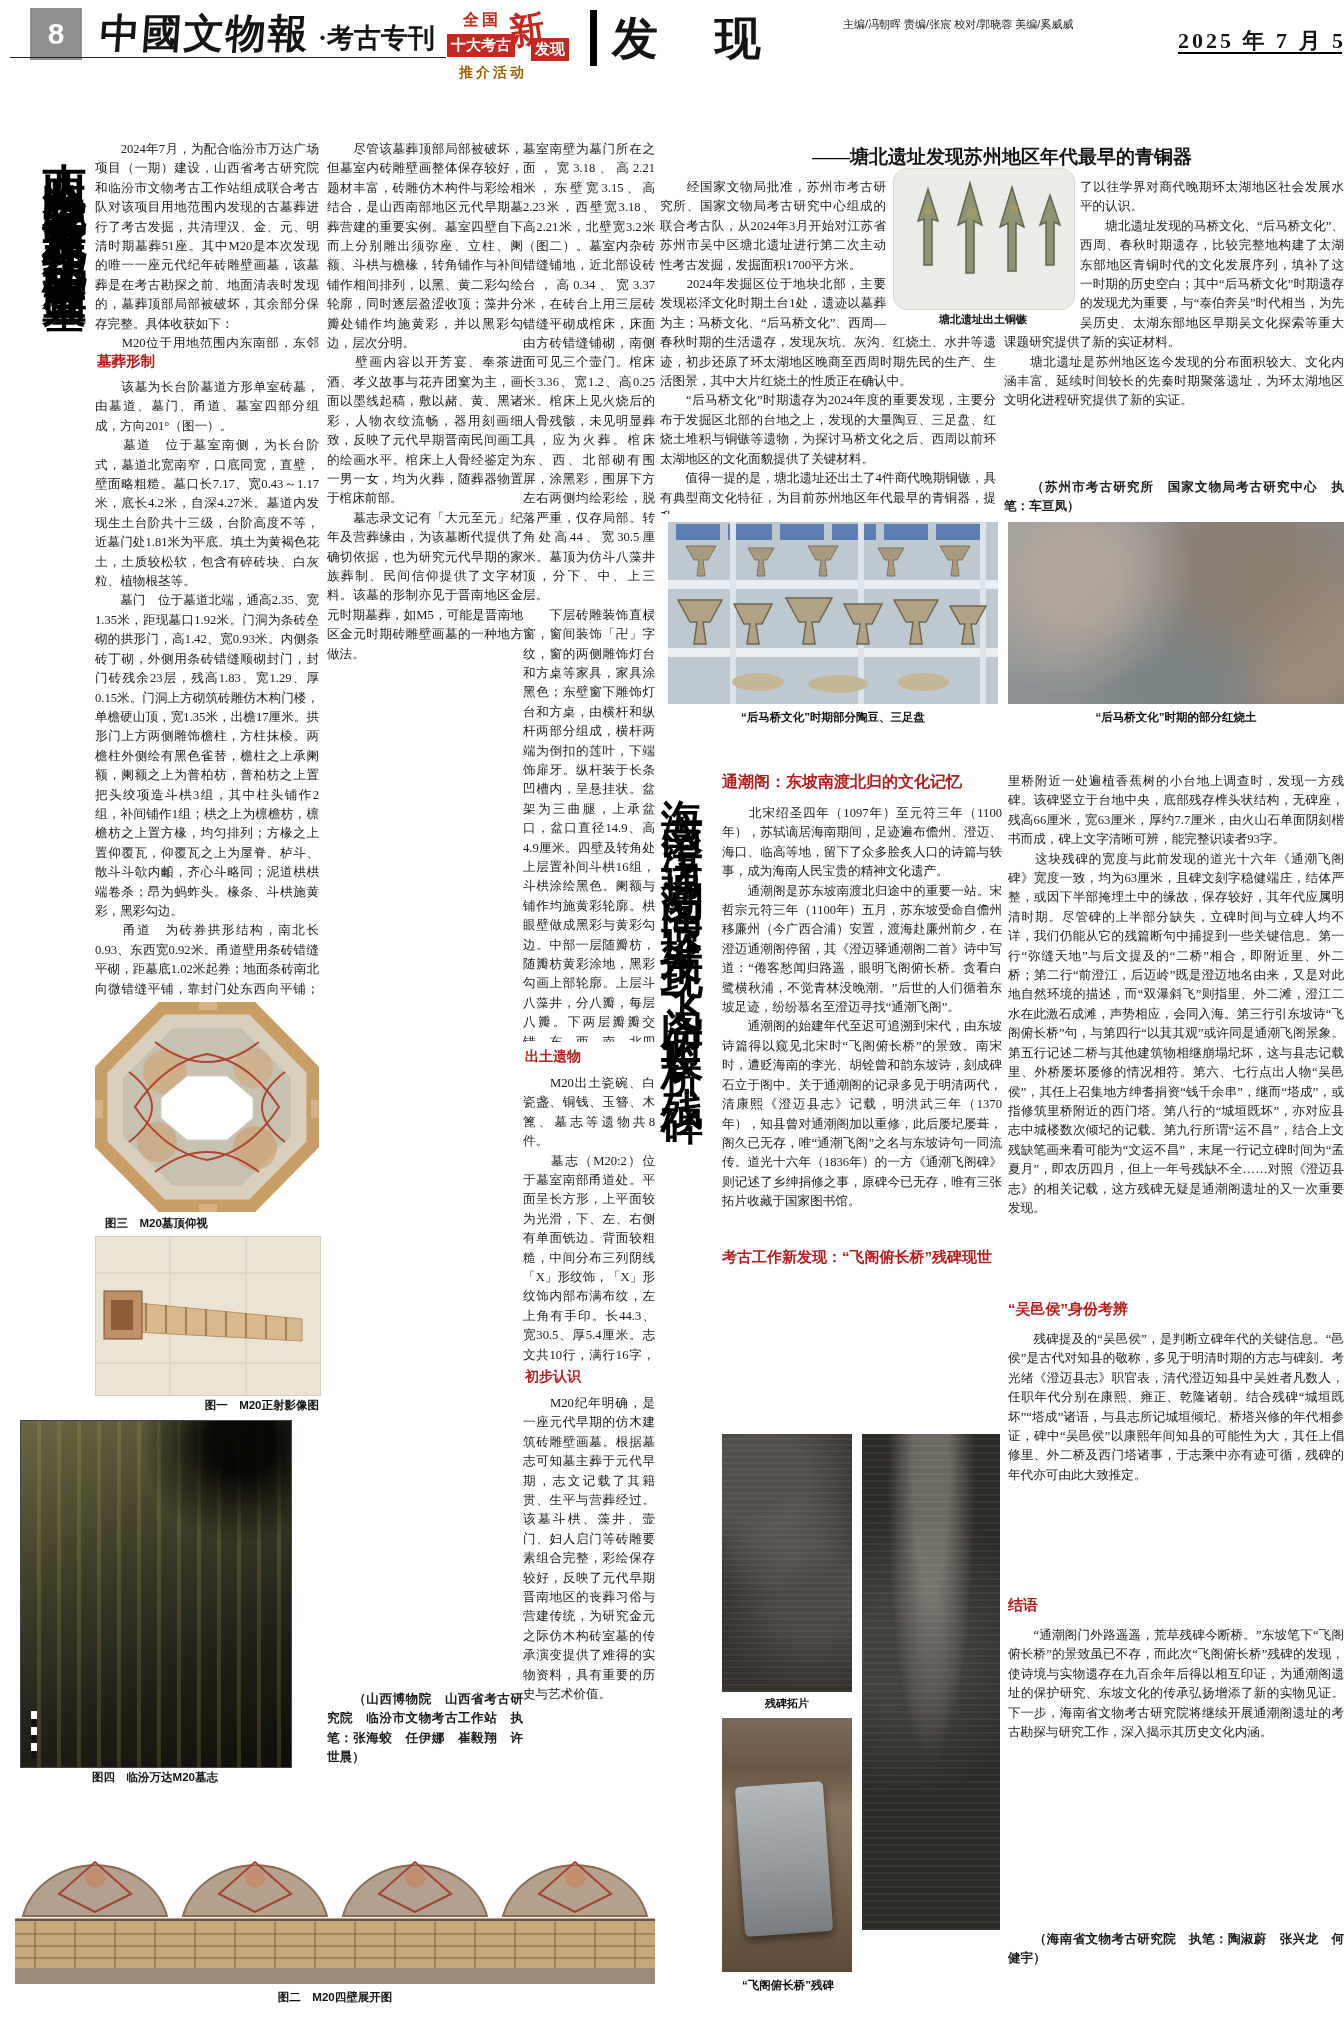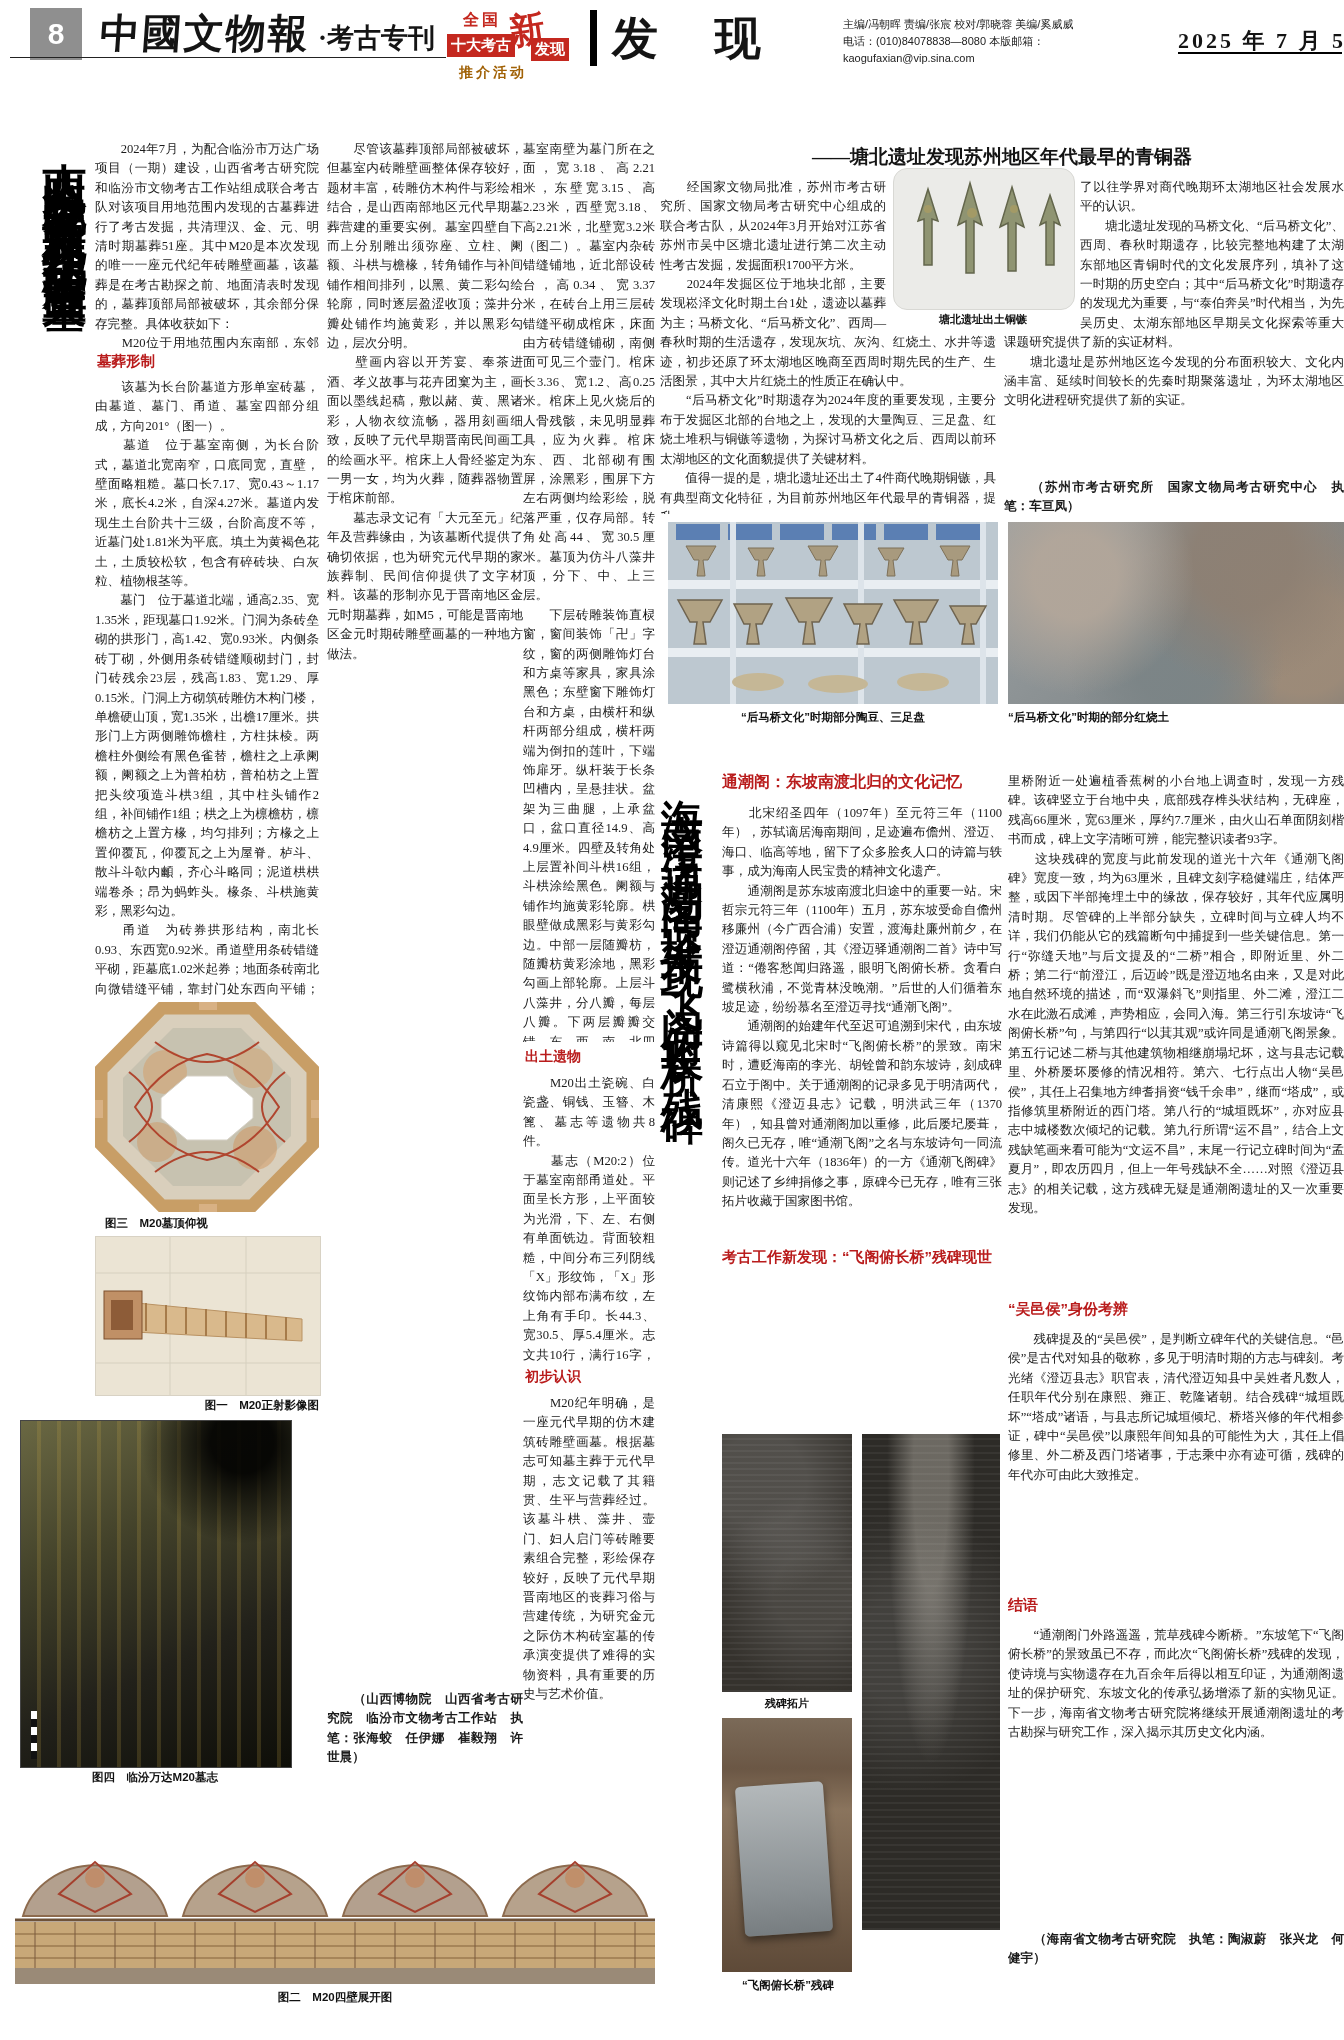--- a/index.html
+++ b/index.html
@@ -44,21 +44,20 @@
          font-size:14px;color:#a16207;letter-spacing:3px;">推介活动</div>
   </div>
 
   <div class="abs" style="left:590px;top:10px;width:7px;height:56px;background:#000;"></div>
   <div class="abs" style="left:612px;top:8px;width:230px;height:58px;
        font-family:'Liberation Sans',sans-serif;font-weight:900;font-size:46px;letter-spacing:22px;white-space:nowrap;">发  现</div>
 
   <div class="abs" style="left:843px;top:16px;width:332px;height:40px;
        font-family:'Liberation Sans',sans-serif;font-size:11px;line-height:17px;color:#222;">
     <div>主编/冯朝晖  责编/张宸  校对/郭晓蓉  美编/奚威威</div>
-    <div>电话：(010)84078838—8080  本版邮箱：kaogufaxian@vip.sina.com</div>
   </div>
   <div class="abs" style="left:1178px;top:26px;width:164px;height:26px;text-align:center;
        font-weight:700;font-size:22px;letter-spacing:3px;border-bottom:2px solid #000;white-space:nowrap;">2025 年 7 月 5 日</div>
 
   <div class="abs vtitle" style="left:10px;top:128px;width:84px;height:990px;font-size:44px;letter-spacing:7px;">山西临汾尧都区新发现元代纪年砖雕壁画墓</div>
 
   <div class="abs bt" style="left:95px;top:140px;width:224px;height:208px;">　　2024年7月，为配合临汾市万达广场项目（一期）建设，山西省考古研究院和临汾市文物考古工作站组成联合考古队对该项目用地范围内发现的古墓葬进行了考古发掘，共清理汉、金、元、明清时期墓葬51座。其中M20是本次发现的唯一一座元代纪年砖雕壁画墓，该墓葬是在考古勘探之前、地面清表时发现的，墓葬顶部局部被破坏，其余部分保存完整。具体收获如下：
 　　M20位于用地范围内东南部，东邻M21，开口于①层下，现存墓口距地表1.4米。</div>
   <div class="abs shead" style="left:97px;top:352px;width:220px;height:20px;font-size:14.5px;">墓葬形制</div>
   <div class="abs bt" style="left:95px;top:378px;width:224px;height:618px;">　　该墓为长台阶墓道方形单室砖墓，由墓道、墓门、甬道、墓室四部分组成，方向201°（图一）。
@@ -227,21 +226,21 @@
   </div>
   <div class="abs cap" style="left:668px;top:710px;width:330px;text-align:center;">“后马桥文化”时期部分陶豆、三足盘</div>
 
   <div class="abs phbox" style="left:1008px;top:522px;width:336px;height:182px;
        background:
          radial-gradient(circle at 20% 30%, rgba(180,167,154,0.9) 0 14%, transparent 40%),
          radial-gradient(circle at 70% 20%, rgba(141,127,114,0.9) 0 18%, transparent 46%),
          radial-gradient(circle at 50% 75%, rgba(123,132,134,0.9) 0 20%, transparent 50%),
          radial-gradient(circle at 88% 66%, rgba(160,140,120,0.9) 0 16%, transparent 42%),
          linear-gradient(135deg,#9aa0a2,#848a8c 60%,#6f7577);"></div>
-  <div class="abs cap" style="left:1008px;top:710px;width:336px;text-align:left;">“后马桥文化”时期的部分红烧土</div>
+  <div class="abs cap" style="left:1008px;top:710px;width:336px;text-align:center;">“后马桥文化”时期的部分红烧土</div>
 
   <div class="abs vtitle" style="left:654px;top:766px;width:56px;height:1240px;font-size:42px;letter-spacing:16px;">海南澄迈通潮阁遗址发现『飞阁俯长桥』残碑</div>
 
   <div class="abs shead" style="left:722px;top:772px;width:280px;height:24px;font-size:16px;">通潮阁：东坡南渡北归的文化记忆</div>
   <div class="abs bt" style="left:722px;top:804px;width:280px;height:438px;">　　北宋绍圣四年（1097年）至元符三年（1100年），苏轼谪居海南期间，足迹遍布儋州、澄迈、海口、临高等地，留下了众多脍炙人口的诗篇与轶事，成为海南人民宝贵的精神文化遗产。
 　　通潮阁是苏东坡南渡北归途中的重要一站。宋哲宗元符三年（1100年）五月，苏东坡受命自儋州移廉州（今广西合浦）安置，渡海赴廉州前夕，在澄迈通潮阁停留，其《澄迈驿通潮阁二首》诗中写道：“倦客愁闻归路遥，眼明飞阁俯长桥。贪看白鹭横秋浦，不觉青林没晚潮。”后世的人们循着东坡足迹，纷纷慕名至澄迈寻找“通潮飞阁”。
 　　通潮阁的始建年代至迟可追溯到宋代，由东坡诗篇得以窥见北宋时“飞阁俯长桥”的景致。南宋时，遭贬海南的李光、胡铨曾和韵东坡诗，刻成碑石立于阁中。关于通潮阁的记录多见于明清两代，清康熙《澄迈县志》记载，明洪武三年（1370年），知县曾对通潮阁加以重修，此后屡圮屡葺，阁久已无存，唯“通潮飞阁”之名与东坡诗句一同流传。道光十六年（1836年）的一方《通潮飞阁碑》则记述了乡绅捐修之事，原碑今已无存，唯有三张拓片收藏于国家图书馆。</div>
 
   <div class="abs shead" style="left:722px;top:1248px;width:280px;height:24px;font-size:15px;">考古工作新发现：“飞阁俯长桥”残碑现世</div>
 

